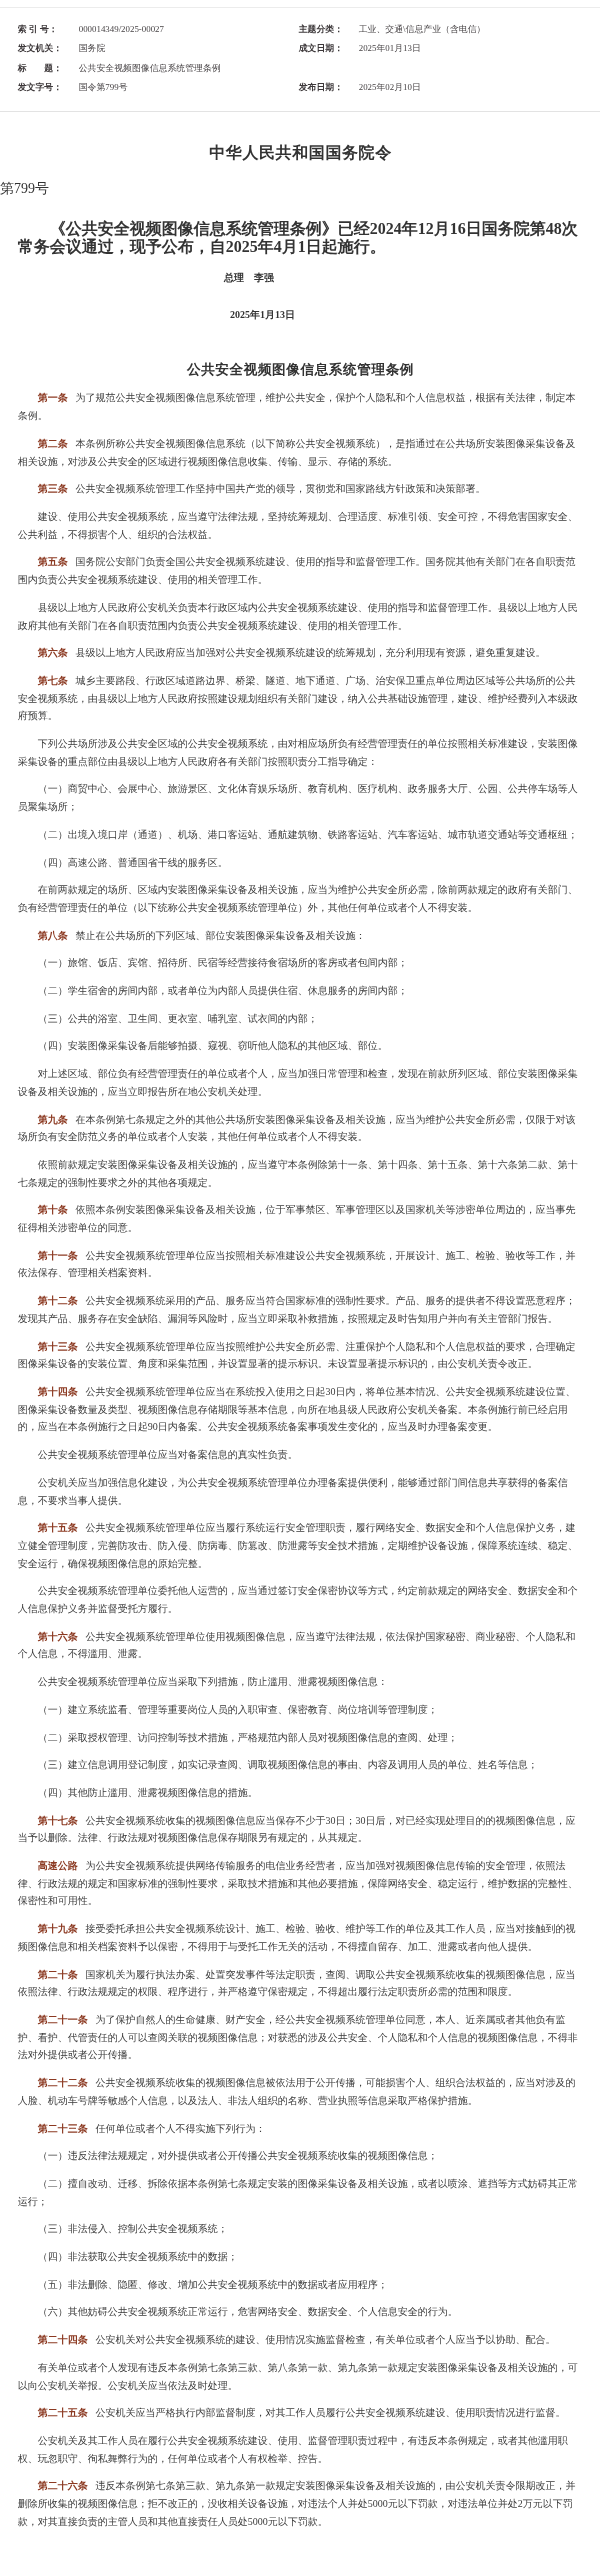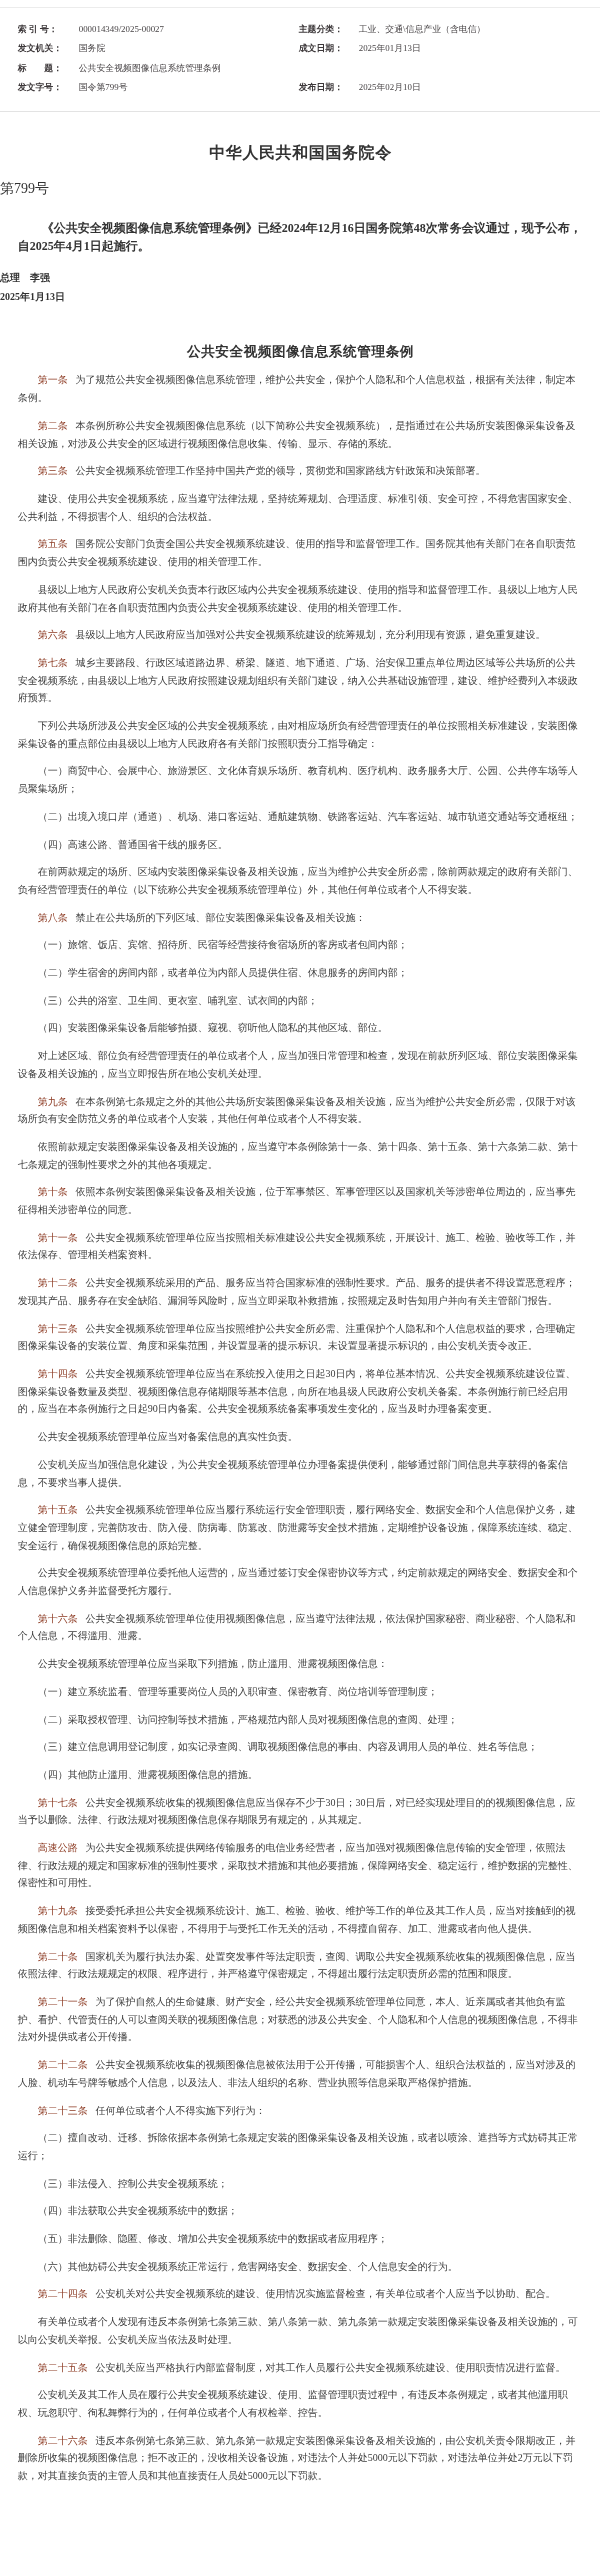--- a/index.html
+++ b/index.html
@@ -12,28 +12,28 @@
   
   .meta{padding:11.8px 17.7px 7px 17.7px;}
   .meta-row{display:grid;grid-template-columns:61px 220px 60px auto;line-height:19.5px;font-size:8.9px;}
   .meta-label{font-weight:bold;color:#3d383a;white-space:pre;}
   .meta-value{color:#474345;}
   .meta-value.wide{grid-column:2 / span 3;}
   .divider{border:none;border-top:0.6px solid #e3e3e3;margin:5.9px 0 0 0;}
   
   .order-title{text-align:center;font-size:16px;font-weight:bold;color:#333;margin:31px 0 0 0;letter-spacing:0.6px;}
   .order-number{text-align:left;font-size:14px;color:#333;margin-top:16px;}
-  .preamble{margin:22.4px 17.7px 0 17.7px;font-weight:bold;font-size:12px;line-height:17.7px;text-indent:2em;color:#333;}
-  .signer{text-align:left;padding-right:103px;font-weight:bold;font-size:10px;color:#333;margin-top:15.4px;}
-  .sign-date{text-align:left;padding-right:76px;font-weight:bold;font-size:10px;color:#333;margin-top:5px;}
+  .preamble{margin:22.4px 17.7px 0 17.7px;font-weight:bold;font-size:16px;line-height:17.7px;text-indent:2em;color:#333;}
+  .signer{text-align:center;padding-right:103px;font-weight:bold;font-size:10px;color:#333;margin-top:15.4px;}
+  .sign-date{text-align:center;padding-right:76px;font-weight:bold;font-size:10px;color:#333;margin-top:23px;}
   
   .reg-title{text-align:center;font-size:13.6px;font-weight:bold;color:#333;margin:39px 0 10.6px 0;letter-spacing:0.6px;}
   .body-text{padding:0 17.7px 53px 17.7px;}
   .para{font-size:10px;line-height:17.7px;color:#3b3b3b;text-indent:2em;margin:10px 0;}
-  .lead{font-weight:normal;margin-right:7.7px;}
+  .lead{font-weight:bold;margin-right:7.7px;}
 </style>
 </head>
 <body>
 
 <div class="page">
   <div class="top-line"></div>
 
   <div class="meta" id="meta-table">
       <div class="meta-row">
         <span class="meta-label">索 引 号：</span>
@@ -108,20 +108,21 @@
       <p class="para"><span>（二）采取授权管理、访问控制等技术措施，严格规范内部人员对视频图像信息的查阅、处理；</span></p>
       <p class="para"><span>（三）建立信息调用登记制度，如实记录查阅、调取视频图像信息的事由、内容及调用人员的单位、姓名等信息；</span></p>
       <p class="para"><span>（四）其他防止滥用、泄露视频图像信息的措施。</span></p>
       <p class="para"><span class="lead" style="color: rgb(140, 58, 34);">第十七条</span><span>公共安全视频系统收集的视频图像信息应当保存不少于30日；30日后，对已经实现处理目的的视频图像信息，应当予以删除。法律、行政法规对视频图像信息保存期限另有规定的，从其规定。</span></p>
       <p class="para"><span class="lead" style="color: rgb(140, 58, 34);">高速公路</span><span>为公共安全视频系统提供网络传输服务的电信业务经营者，应当加强对视频图像信息传输的安全管理，依照法律、行政法规的规定和国家标准的强制性要求，采取技术措施和其他必要措施，保障网络安全、稳定运行，维护数据的完整性、保密性和可用性。</span></p>
       <p class="para"><span class="lead" style="color: rgb(140, 58, 34);">第十九条</span><span>接受委托承担公共安全视频系统设计、施工、检验、验收、维护等工作的单位及其工作人员，应当对接触到的视频图像信息和相关档案资料予以保密，不得用于与受托工作无关的活动，不得擅自留存、加工、泄露或者向他人提供。</span></p>
       <p class="para"><span class="lead" style="color: rgb(140, 58, 34);">第二十条</span><span>国家机关为履行执法办案、处置突发事件等法定职责，查阅、调取公共安全视频系统收集的视频图像信息，应当依照法律、行政法规规定的权限、程序进行，并严格遵守保密规定，不得超出履行法定职责所必需的范围和限度。</span></p>
       <p class="para"><span class="lead" style="color: rgb(140, 58, 34);">第二十一条</span><span>为了保护自然人的生命健康、财产安全，经公共安全视频系统管理单位同意，本人、近亲属或者其他负有监护、看护、代管责任的人可以查阅关联的视频图像信息；对获悉的涉及公共安全、个人隐私和个人信息的视频图像信息，不得非法对外提供或者公开传播。</span></p>
       <p class="para"><span class="lead" style="color: rgb(140, 58, 34);">第二十二条</span><span>公共安全视频系统收集的视频图像信息被依法用于公开传播，可能损害个人、组织合法权益的，应当对涉及的人脸、机动车号牌等敏感个人信息，以及法人、非法人组织的名称、营业执照等信息采取严格保护措施。</span></p>
       <p class="para"><span class="lead" style="color: rgb(140, 58, 34);">第二十三条</span><span>任何单位或者个人不得实施下列行为：</span></p>
+      <p class="para"><span>（一）违反法律法规规定，对外提供或者公开传播公共安全视频系统收集的视频图像信息；</span></p>
       <p class="para"><span>（二）擅自改动、迁移、拆除依据本条例第七条规定安装的图像采集设备及相关设施，或者以喷涂、遮挡等方式妨碍其正常运行；</span></p>
       <p class="para"><span>（三）非法侵入、控制公共安全视频系统；</span></p>
       <p class="para"><span>（四）非法获取公共安全视频系统中的数据；</span></p>
       <p class="para"><span>（五）非法删除、隐匿、修改、增加公共安全视频系统中的数据或者应用程序；</span></p>
       <p class="para"><span>（六）其他妨碍公共安全视频系统正常运行，危害网络安全、数据安全、个人信息安全的行为。</span></p>
       <p class="para"><span class="lead" style="color: rgb(140, 58, 34);">第二十四条</span><span>公安机关对公共安全视频系统的建设、使用情况实施监督检查，有关单位或者个人应当予以协助、配合。</span></p>
       <p class="para"><span>有关单位或者个人发现有违反本条例第七条第三款、第八条第一款、第九条第一款规定安装图像采集设备及相关设施的，可以向公安机关举报。公安机关应当依法及时处理。</span></p>
       <p class="para"><span class="lead" style="color: rgb(140, 58, 34);">第二十五条</span><span>公安机关应当严格执行内部监督制度，对其工作人员履行公共安全视频系统建设、使用职责情况进行监督。</span></p>
       <p class="para"><span>公安机关及其工作人员在履行公共安全视频系统建设、使用、监督管理职责过程中，有违反本条例规定，或者其他滥用职权、玩忽职守、徇私舞弊行为的，任何单位或者个人有权检举、控告。</span></p>
       <p class="para"><span class="lead" style="color: rgb(140, 58, 34);">第二十六条</span><span>违反本条例第七条第三款、第九条第一款规定安装图像采集设备及相关设施的，由公安机关责令限期改正，并删除所收集的视频图像信息；拒不改正的，没收相关设备设施，对违法个人并处5000元以下罚款，对违法单位并处2万元以下罚款，对其直接负责的主管人员和其他直接责任人员处5000元以下罚款。</span></p>

